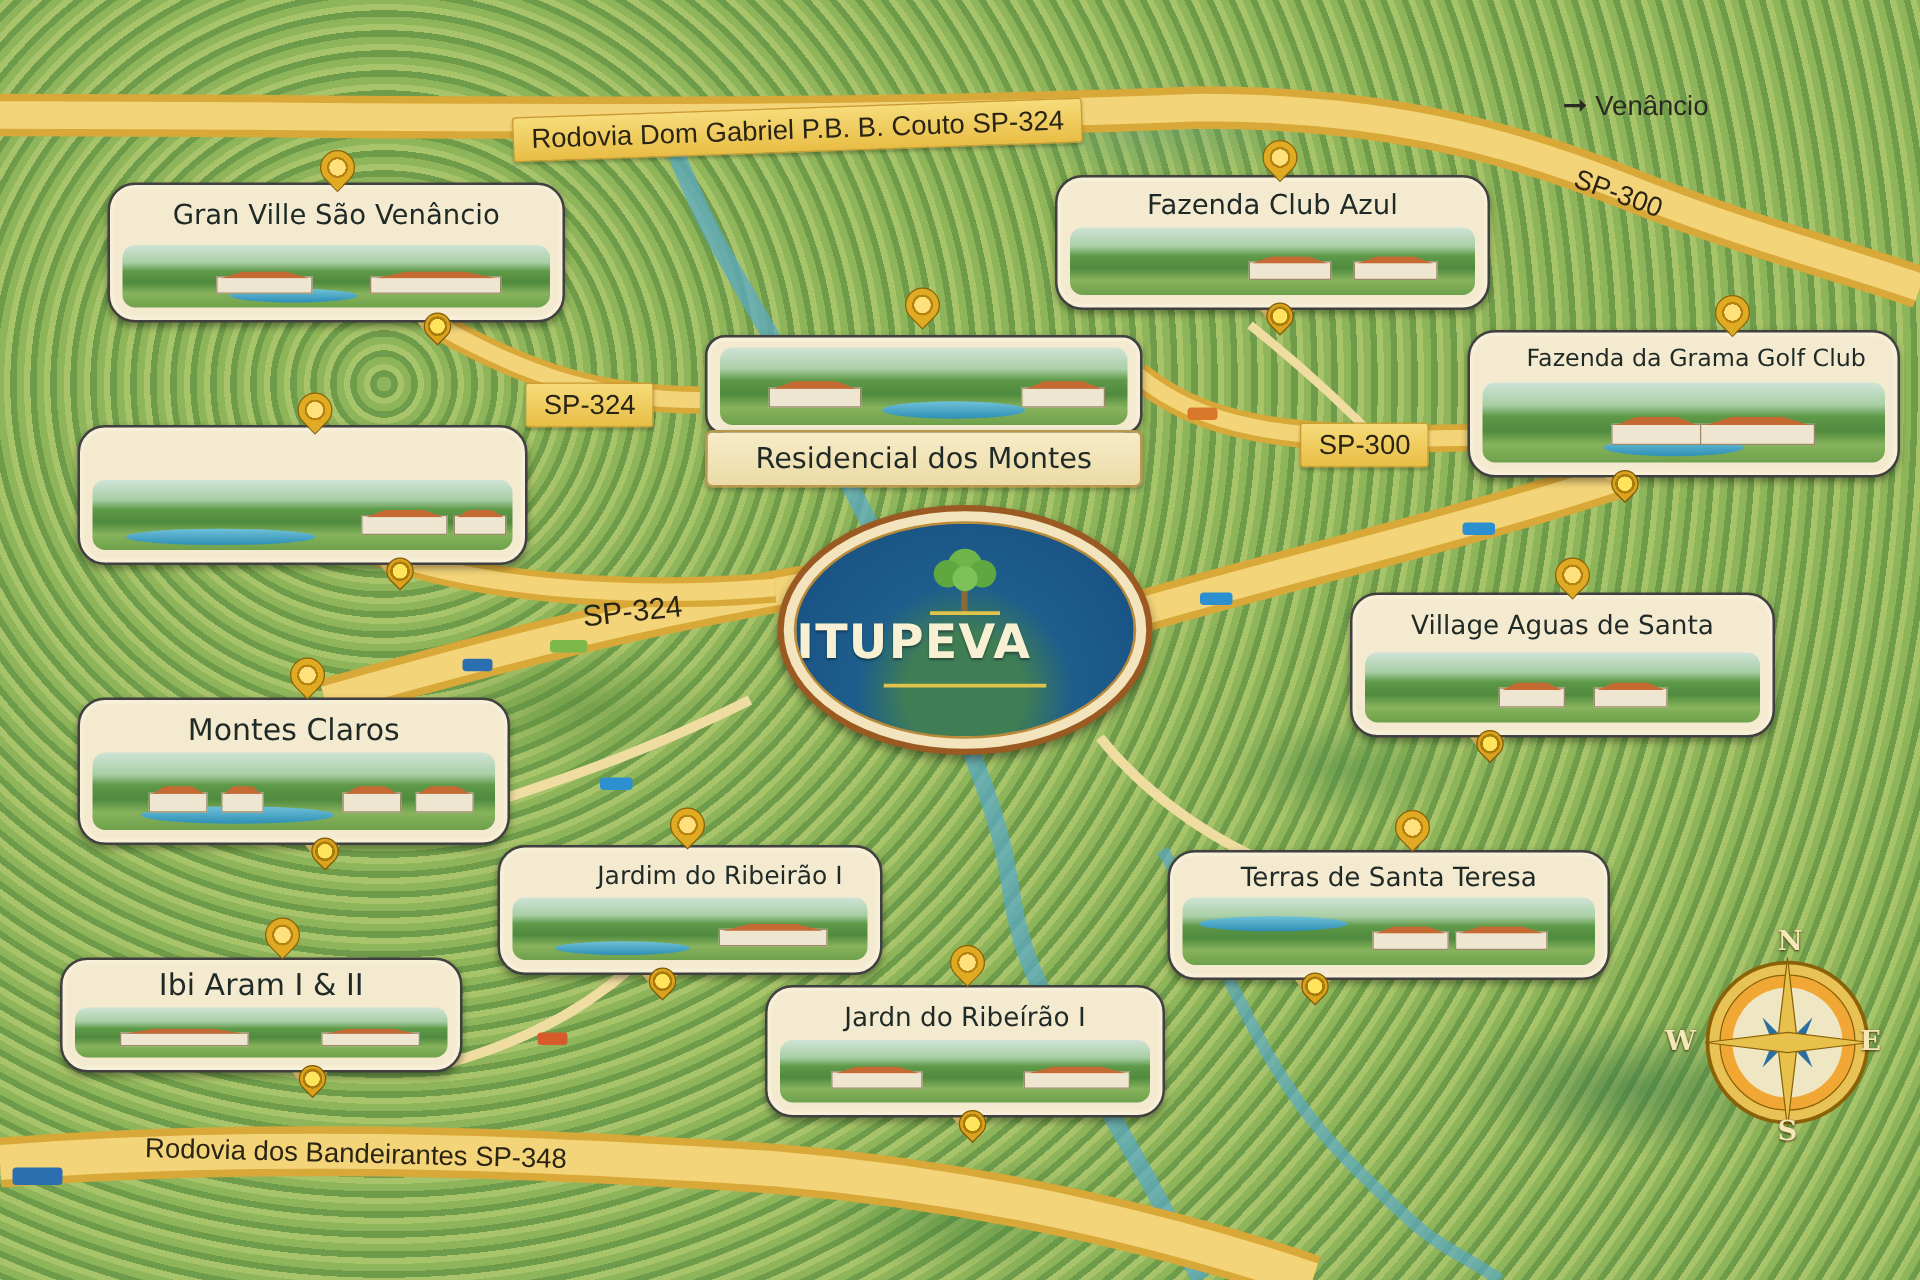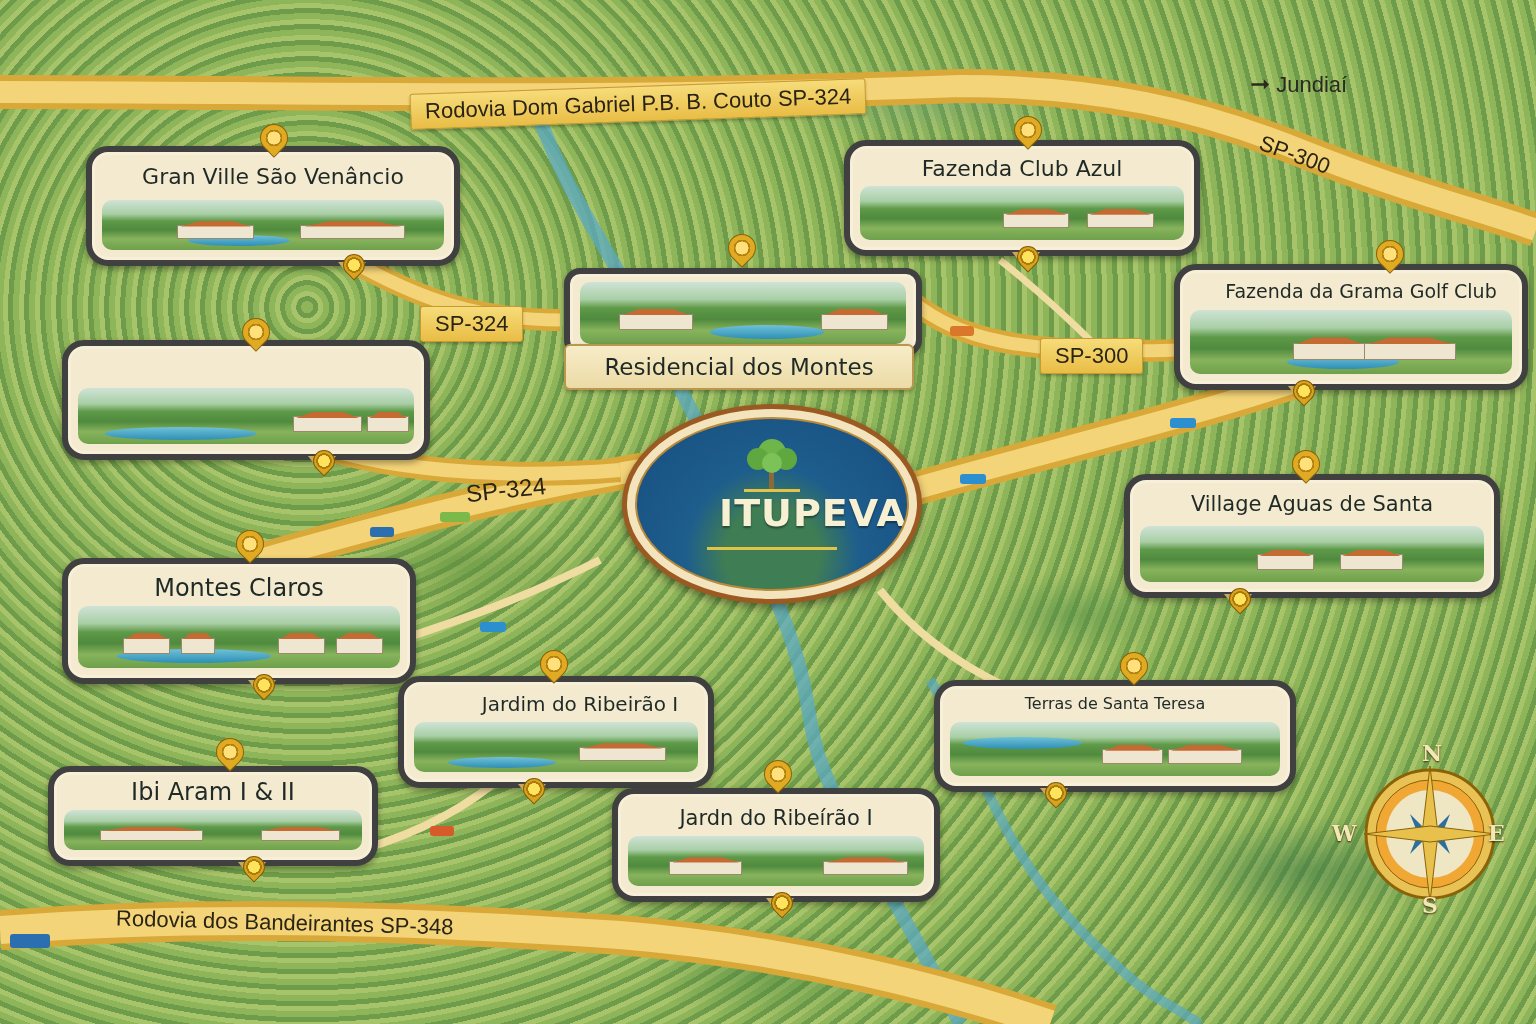--- a/index.html
+++ b/index.html
@@ -10,36 +10,36 @@
       radial-gradient(ellipse 140px 60px at 70% 60%, rgba(80,140,70,.5), transparent 70%),
       radial-gradient(ellipse 200px 80px at 85% 85%, rgba(60,120,70,.55), transparent 70%),
       radial-gradient(ellipse 180px 70px at 50% 95%, rgba(70,130,60,.5), transparent 70%),
       radial-gradient(ellipse 200px 60px at 60% 10%, rgba(110,160,120,.4), transparent 70%),
       repeating-radial-gradient(circle at 20% 30%, #8fb55a 0 6px, #6f9c4a 6px 11px, #a8c46a 11px 16px),
       #8fb35c;}
   svg.roads{position:absolute;left:0;top:0;}
   .road-label{position:absolute;font-family:"Liberation Sans",sans-serif;color:#2a2414;font-size:22px;white-space:nowrap;
     background:linear-gradient(#f6dc7a,#e9bd45);padding:4px 14px;border:1px solid #c89a30;border-radius:3px;box-shadow:0 2px 3px rgba(0,0,0,.25);}
   .road-label.plain{background:none;border:none;box-shadow:none;padding:0;}
-  .card{position:absolute;background:#f4ead0;border:6px solid #404040;border-radius:22px;box-shadow:0 3px 6px rgba(0,0,0,.35),inset 0 0 0 3px #f7efd8;
+  .card{position:absolute;background:#f4ead0;border:2px solid #404040;border-radius:22px;box-shadow:0 3px 6px rgba(0,0,0,.35),inset 0 0 0 3px #f7efd8;
     overflow:visible;}
   .card .title{position:absolute;left:0;right:0;top:10px;text-align:center;font-family:"DejaVu Sans",sans-serif;color:#1f2a26;font-weight:normal;white-space:nowrap;}
   .card .scene{position:absolute;left:10px;right:10px;bottom:10px;border-radius:10px;overflow:hidden;
     background:linear-gradient(#cfe3d6 0%,#a9cfa6 28%,#5f9a49 42%,#4f8a3e 60%,#87b35c 78%,#6ea04b 100%);}
   .scene .water{position:absolute;bottom:8%;height:22%;border-radius:50%;background:linear-gradient(#6fc1d8,#2e8fb5);}
   .scene .house{position:absolute;bottom:22%;height:24%;background:#efe6d2;border:1px solid #9b8a6a;}
   .scene .house::before{content:"";position:absolute;left:-6%;right:-6%;top:-40%;height:45%;background:#c66a34;clip-path:polygon(8% 100%,30% 0,70% 0,92% 100%);}
   .pin{position:absolute;width:26px;height:36px;}
   .pin .head{position:absolute;left:0;top:0;width:26px;height:26px;border-radius:50% 50% 50% 0;transform:rotate(-45deg);background:radial-gradient(circle at 50% 50%,#ffe07a 0 35%,#b38210 36% 45%,#e0aa22 46%);border:1px solid #8a6208;}
   .tail{position:absolute;width:0;height:0;border-left:14px solid transparent;border-right:14px solid transparent;border-top:18px solid #c8a85c;}
   .tail-pin{position:absolute;width:20px;height:20px;border-radius:50% 50% 50% 0;transform:rotate(-45deg);background:radial-gradient(circle,#ffe35c 0 40%,#a97c0e 42% 55%,#dca21c 56%);border:1px solid #7e5c0a;}
   .banner{position:absolute;background:linear-gradient(#f7ecc8,#ecdba6);border:2px solid #b8974e;border-radius:6px;box-shadow:0 2px 4px rgba(0,0,0,.3);text-align:center;color:#1f2a26;}
   .emblem{position:absolute;left:622px;top:404px;width:290px;height:190px;border-radius:50%;background:#f3e4bd;border:5px solid #9a5a22;box-shadow:0 4px 8px rgba(0,0,0,.4);}
   .emblem .inner{position:absolute;inset:8px;border-radius:50%;background:radial-gradient(ellipse at 50% 80%,#3f7d55 0 25%,#1e5e8c 45%,#164d7f 100%);border:2px solid #b88a3a;overflow:hidden;}
-  .emblem .name{position:absolute;left:0;right:0;top:72px;text-align:right;font-family:"DejaVu Sans",sans-serif;font-weight:bold;font-size:38px;color:#f7f0d2;letter-spacing:1px;text-shadow:0 2px 2px rgba(0,0,0,.4);}
+  .emblem .name{position:absolute;left:0;right:0;top:72px;text-align:left;font-family:"DejaVu Sans",sans-serif;font-weight:bold;font-size:38px;color:#f7f0d2;letter-spacing:1px;text-shadow:0 2px 2px rgba(0,0,0,.4);}
   .emblem .rule{position:absolute;left:70px;right:70px;top:128px;height:3px;background:#e0c44a;}
   .emblem .tree{position:absolute;left:50%;top:14px;transform:translateX(-50%);}
   .compass{position:absolute;left:1358px;top:740px;width:140px;height:180px;}
   .compass .letter{position:absolute;font-family:"DejaVu Serif",serif;font-weight:bold;font-size:22px;color:#f4e7b6;text-shadow:0 1px 2px #3b2a06;}
   .jund{position:absolute;left:1250px;top:70px;font-family:"Liberation Sans",sans-serif;font-size:22px;color:#2a2a22;}
 </style>
 </head>
 <body>
 
 <svg class="roads" width="1536" height="1024" viewBox="0 0 1536 1024">
@@ -81,21 +81,21 @@
 
 <div class="road-label" style="left:410px;top:86px;transform:rotate(-2deg);">Rodovia Dom Gabriel P.B. B. Couto  SP-324</div>
 <div class="road-label plain" style="left:1258px;top:142px;transform:rotate(20deg);">SP-300</div>
 <div class="road-label" style="left:420px;top:306px;">SP-324</div>
 <div class="road-label" style="left:1040px;top:338px;">SP-300</div>
 <div class="road-label plain" style="left:466px;top:476px;transform:rotate(-6deg);font-size:24px;">SP-324</div>
 <div class="road-label plain" style="left:116px;top:910px;transform:rotate(1.5deg);">Rodovia dos Bandeirantes  SP-348</div>
 
 <div class="jund">
   <span style="font-size:24px;">➞</span>
-  <span>Jundiaí</span>
+  <span>Venâncio</span>
 </div>
 
 <div class="card" style="left:86px;top:146px;width:362px;height:108px;">
   <div class="pin" style="left:168px;top:-28px;">
       <div class="head"></div>
     </div>
   <div class="title" style="font-size:22px;top:12px;">Gran Ville São Venâncio</div>
   <div class="scene" style="height:50px;">
     <div class="water" style="left:25%;width:30%;"></div>
     <div class="house" style="left:22%;width:22%;"></div>
@@ -152,21 +152,21 @@
     </div>
   <div class="scene" style="height:56px;">
     <div class="water" style="left:8%;width:45%;"></div>
     <div class="house" style="left:64%;width:20%;"></div>
     <div class="house" style="left:86%;width:12%;"></div>
   </div>
   <div class="tail" style="left:240px;bottom:-20px;"></div>
   <div class="tail-pin" style="left:245px;top:104px;"></div>
 </div>
 
-<div class="card" style="left:1124px;top:474px;width:336px;height:112px;padding-left:28px;">
+<div class="card" style="left:1080px;top:474px;width:336px;height:112px;">
   <div class="pin" style="left:162px;top:-30px;">
       <div class="head"></div>
     </div>
   <div class="title" style="font-size:21px;top:12px;">Village Aguas de Santa</div>
   <div class="scene" style="height:56px;">
     <div class="house" style="left:34%;width:16%;"></div>
     <div class="house" style="left:58%;width:18%;"></div>
   </div>
   <div class="tail" style="left:94px;bottom:-20px;"></div>
   <div class="tail-pin" style="left:99px;top:108px;"></div>
@@ -198,21 +198,21 @@
     <div class="house" style="left:58%;width:30%;"></div>
   </div>
   <div class="tail" style="left:114px;bottom:-20px;"></div>
   <div class="tail-pin" style="left:119px;top:96px;"></div>
 </div>
 
 <div class="card" style="left:934px;top:680px;width:350px;height:100px;">
   <div class="pin" style="left:180px;top:-34px;">
       <div class="head"></div>
     </div>
-  <div class="title" style="font-size:16px;top:8px;">Terras de Santa Teresa</div>
+  <div class="title" style="font-size:21px;top:8px;">Terras de Santa Teresa</div>
   <div class="scene" style="height:54px;">
     <div class="water" style="left:4%;width:36%;bottom:50%;"></div>
     <div class="house" style="left:46%;width:18%;"></div>
     <div class="house" style="left:66%;width:22%;"></div>
   </div>
   <div class="tail" style="left:100px;bottom:-20px;"></div>
   <div class="tail-pin" style="left:105px;top:96px;"></div>
 </div>
 
 <div class="card" style="left:48px;top:766px;width:318px;height:88px;">

